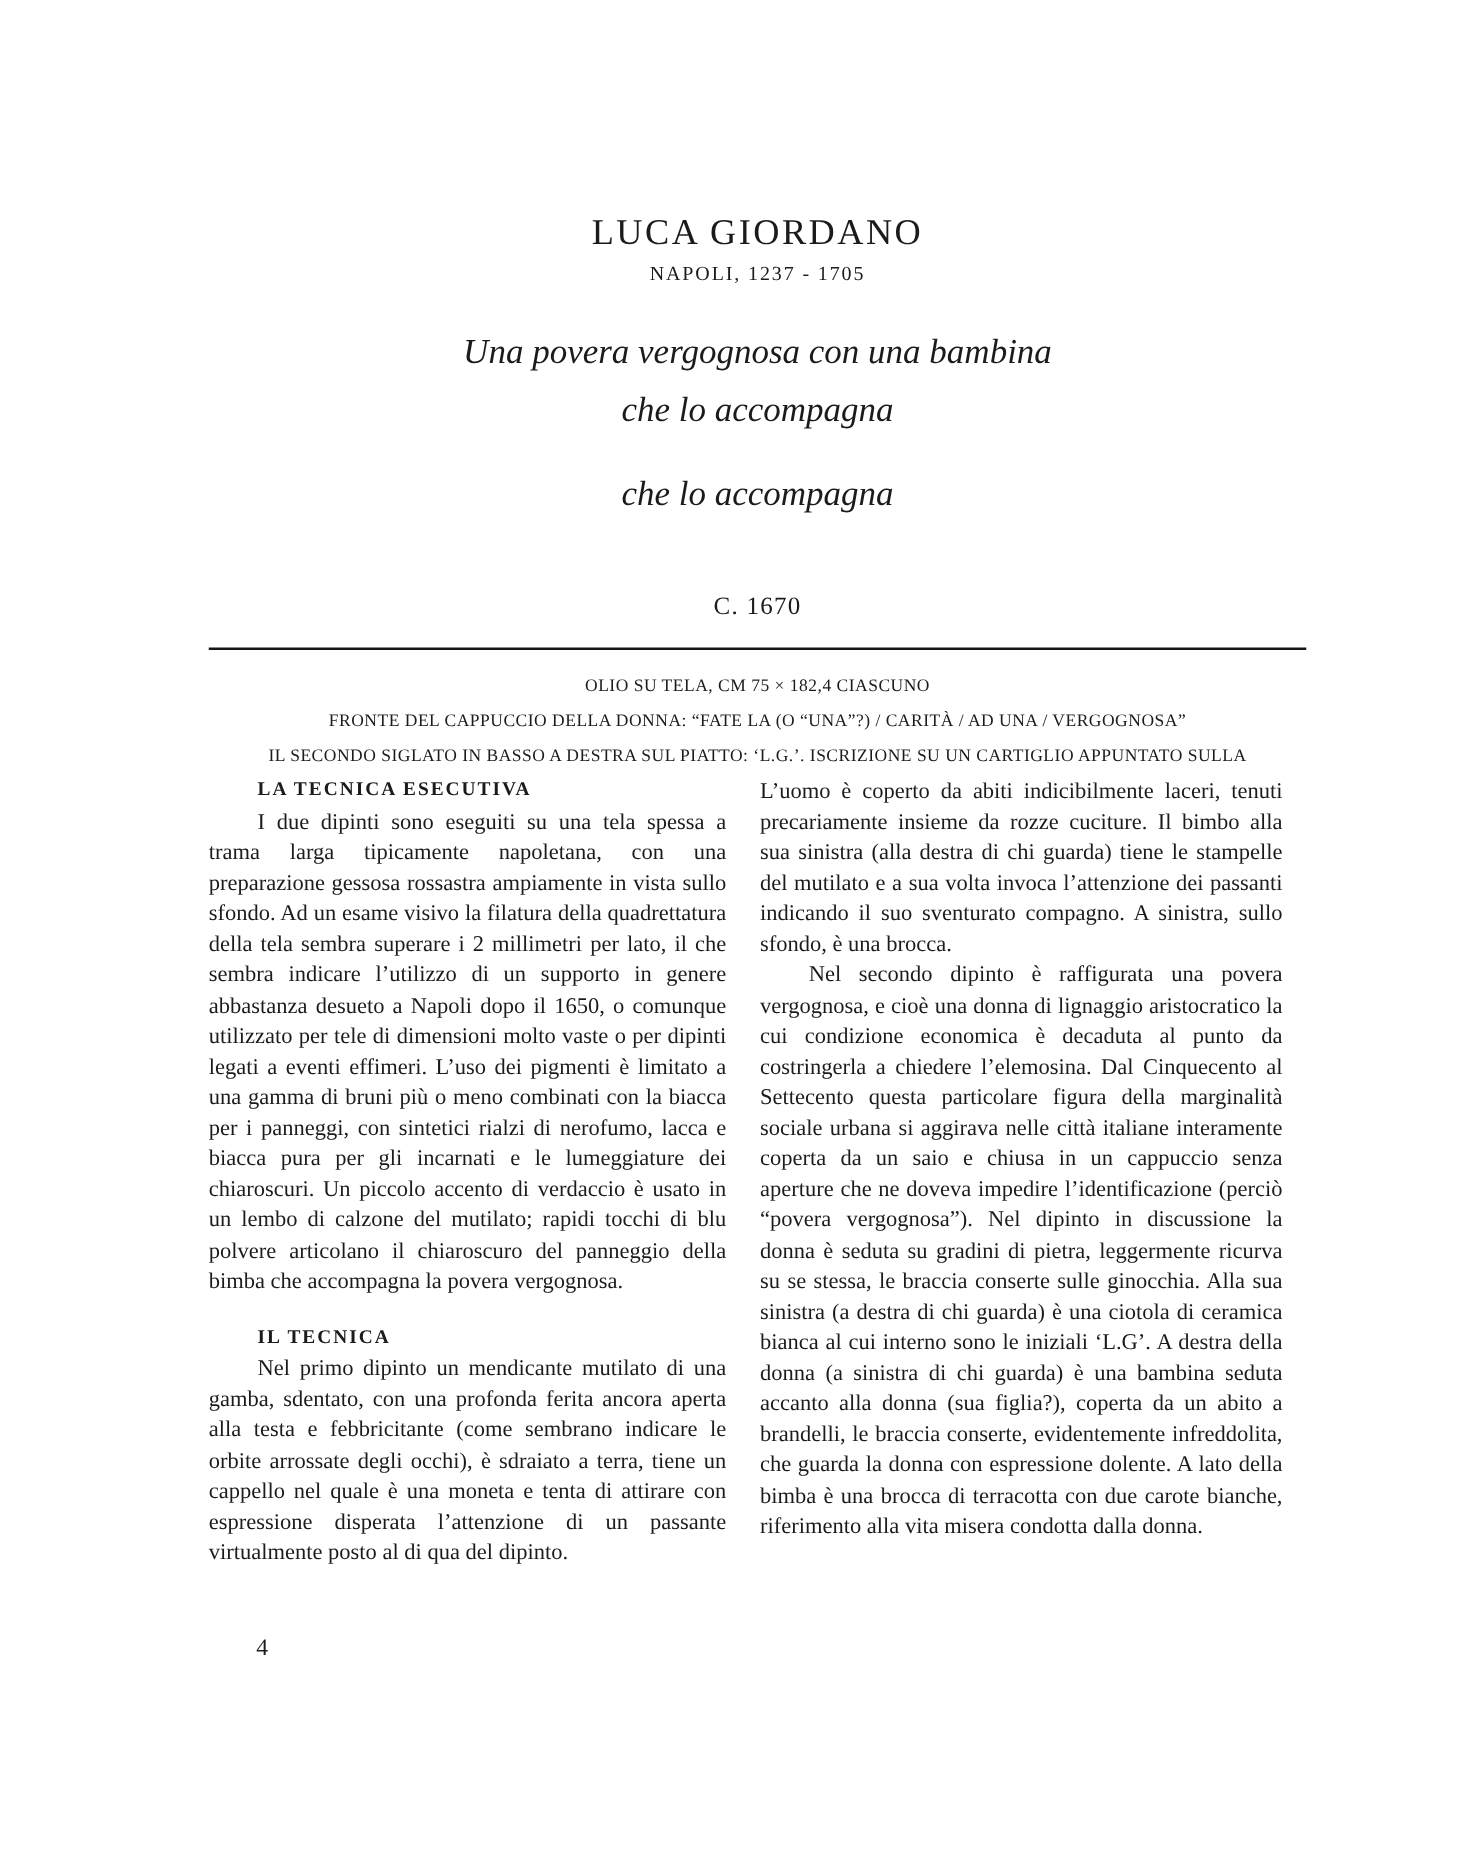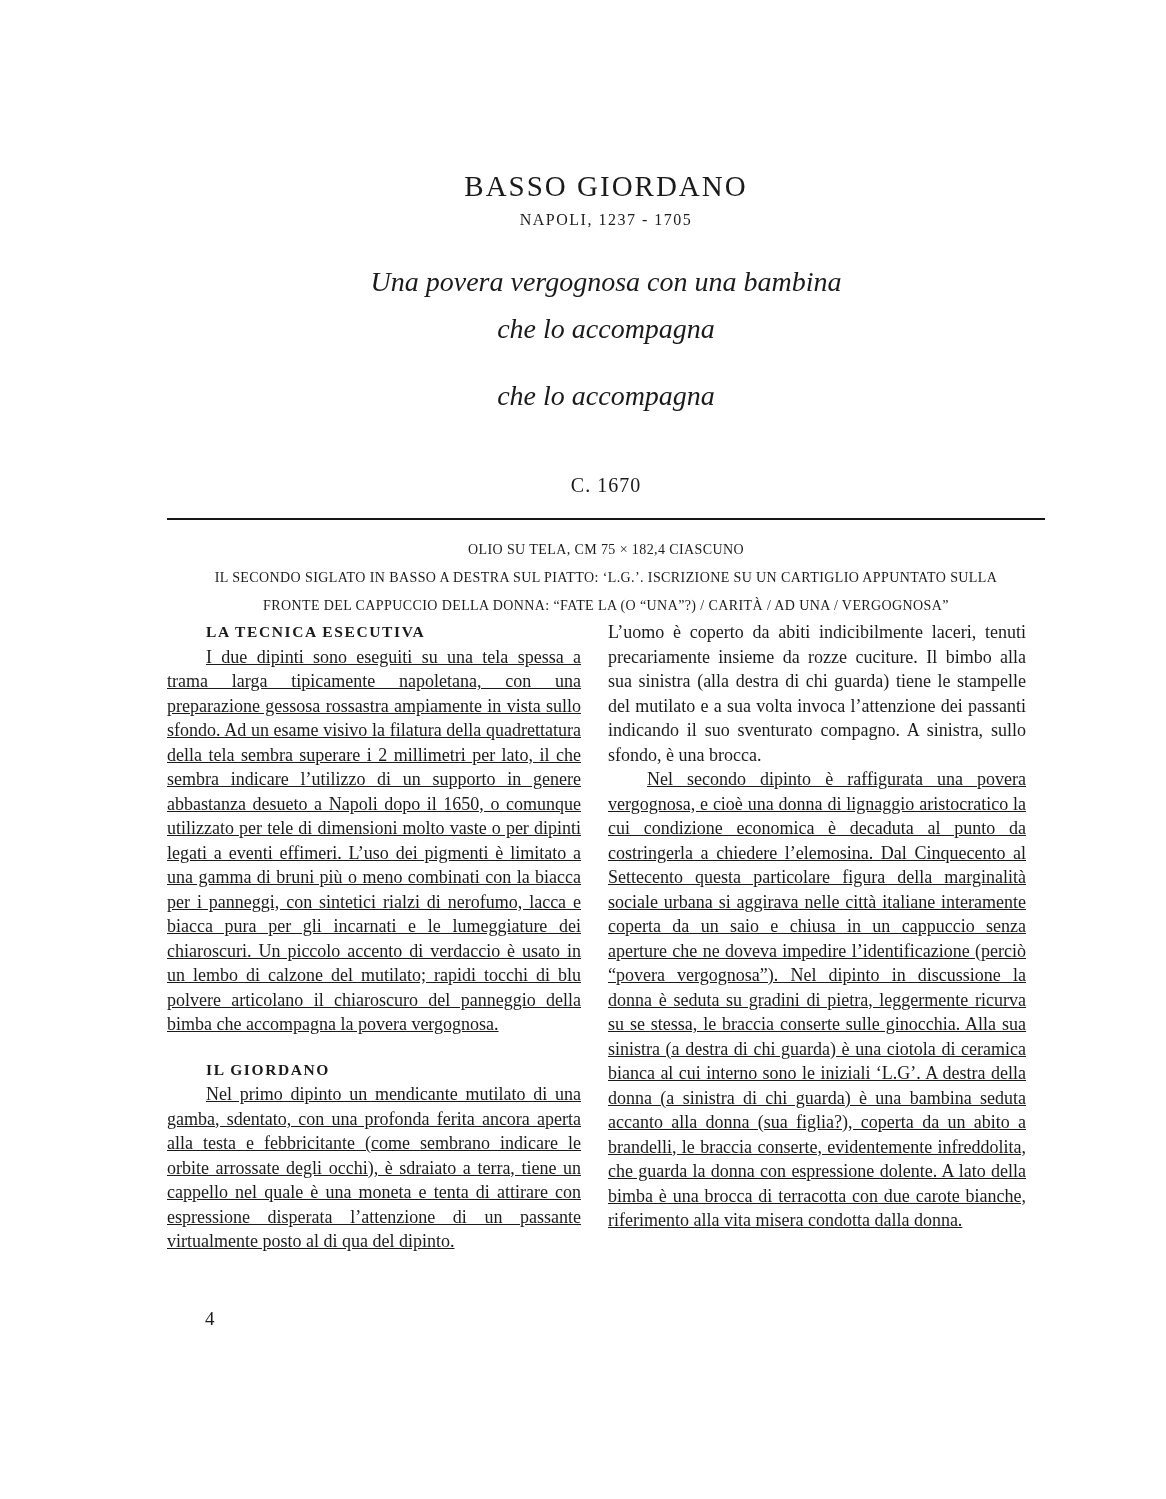--- a/index.html
+++ b/index.html
@@ -85,62 +85,62 @@
     padding-left: 39px;
     margin: 0;
   }
   .section-heading.second { margin-top: 21px; }
   .para {
     margin: 0;
     text-align: justify;
     hyphens: auto;
     -webkit-hyphens: auto;
   }
-  .para.indented { text-indent: 39px; text-decoration: underline; }
+  .para.indented { text-indent: 39px; }
   .page-number {
     position: absolute;
     left: 205px;
     top: 1308px;
     font-size: 19px;
   }
 </style>
 </head>
 <body>
 
 <div class="page">
 
-  <div class="text-block artist">BASSO GIORDANO</div>
+  <div class="text-block artist">LUCA GIORDANO</div>
 
   <div class="text-block artist-dates">NAPOLI, 1237 - 1705</div>
 
   <div class="text-block work-title work-title-1">
     <div>Una povera vergognosa con una bambina</div>
     <div>che lo accompagna</div>
   </div>
 
   <div class="text-block work-title work-title-2">
     <div>che lo accompagna</div>
   </div>
 
   <div class="text-block dating">C. 1670</div>
 
   <div class="rule"></div>
 
   <div class="text-block caption">
     <div>OLIO SU TELA, CM 75 × 182,4 CIASCUNO</div>
+    <div>FRONTE DEL CAPPUCCIO DELLA DONNA: “FATE LA (O “UNA”?) / CARITÀ / AD UNA / VERGOGNOSA”</div>
     <div>IL SECONDO SIGLATO IN BASSO A DESTRA SUL PIATTO: ‘L.G.’. ISCRIZIONE SU UN CARTIGLIO APPUNTATO SULLA</div>
-    <div>FRONTE DEL CAPPUCCIO DELLA DONNA: “FATE LA (O “UNA”?) / CARITÀ / AD UNA / VERGOGNOSA”</div>
   </div>
 
   <div class="columns">
 
     <div class="col col-left">
       <h3 class="section-heading">LA TECNICA ESECUTIVA</h3>
       <p class="para indented">I due dipinti sono eseguiti su una tela spessa a trama larga tipicamente napoletana, con una preparazione gessosa rossastra ampiamente in vista sullo sfondo. Ad un esame visivo la filatura della quadrettatura della tela sembra superare i 2 millimetri per lato, il che sembra indicare l’utilizzo di un supporto in genere abbastanza desueto a Napoli dopo il 1650, o comunque utilizzato per tele di dimensioni molto vaste o per dipinti legati a eventi effimeri. L’uso dei pigmenti è limitato a una gamma di bruni più o meno combinati con la biacca per i panneggi, con sintetici rialzi di nerofumo, lacca e biacca pura per gli incarnati e le lumeggiature dei chiaroscuri. Un piccolo accento di verdaccio è usato in un lembo di calzone del mutilato; rapidi tocchi di blu polvere articolano il chiaroscuro del panneggio della bimba che accompagna la povera vergognosa.</p>
-      <h3 class="section-heading second">IL GIORDANO</h3>
+      <h3 class="section-heading second">IL TECNICA</h3>
       <p class="para indented">Nel primo dipinto un mendicante mutilato di una gamba, sdentato, con una profonda ferita ancora aperta alla testa e febbricitante (come sembrano indicare le orbite arrossate degli occhi), è sdraiato a terra, tiene un cappello nel quale è una moneta e tenta di attirare con espressione disperata l’attenzione di un passante virtualmente posto al di qua del dipinto.</p>
     </div>
 
     <div class="col col-right">
       <p class="para">L’uomo è coperto da abiti indicibilmente laceri, tenuti precariamente insieme da rozze cuciture. Il bimbo alla sua sinistra (alla destra di chi guarda) tiene le stampelle del mutilato e a sua volta invoca l’attenzione dei passanti indicando il suo sventurato compagno. A sinistra, sullo sfondo, è una brocca.</p>
       <p class="para indented">Nel secondo dipinto è raffigurata una povera vergognosa, e cioè una donna di lignaggio aristocratico la cui condizione economica è decaduta al punto da costringerla a chiedere l’elemosina. Dal Cinquecento al Settecento questa particolare figura della marginalità sociale urbana si aggirava nelle città italiane interamente coperta da un saio e chiusa in un cappuccio senza aperture che ne doveva impedire l’identificazione (perciò “povera vergognosa”). Nel dipinto in discussione la donna è seduta su gradini di pietra, leggermente ricurva su se stessa, le braccia conserte sulle ginocchia. Alla sua sinistra (a destra di chi guarda) è una ciotola di ceramica bianca al cui interno sono le iniziali ‘L.G’. A destra della donna (a sinistra di chi guarda) è una bambina seduta accanto alla donna (sua figlia?), coperta da un abito a brandelli, le braccia conserte, evidentemente infreddolita, che guarda la donna con espressione dolente. A lato della bimba è una brocca di terracotta con due carote bianche, riferimento alla vita misera condotta dalla donna.</p>
     </div>
 
   </div>
 

